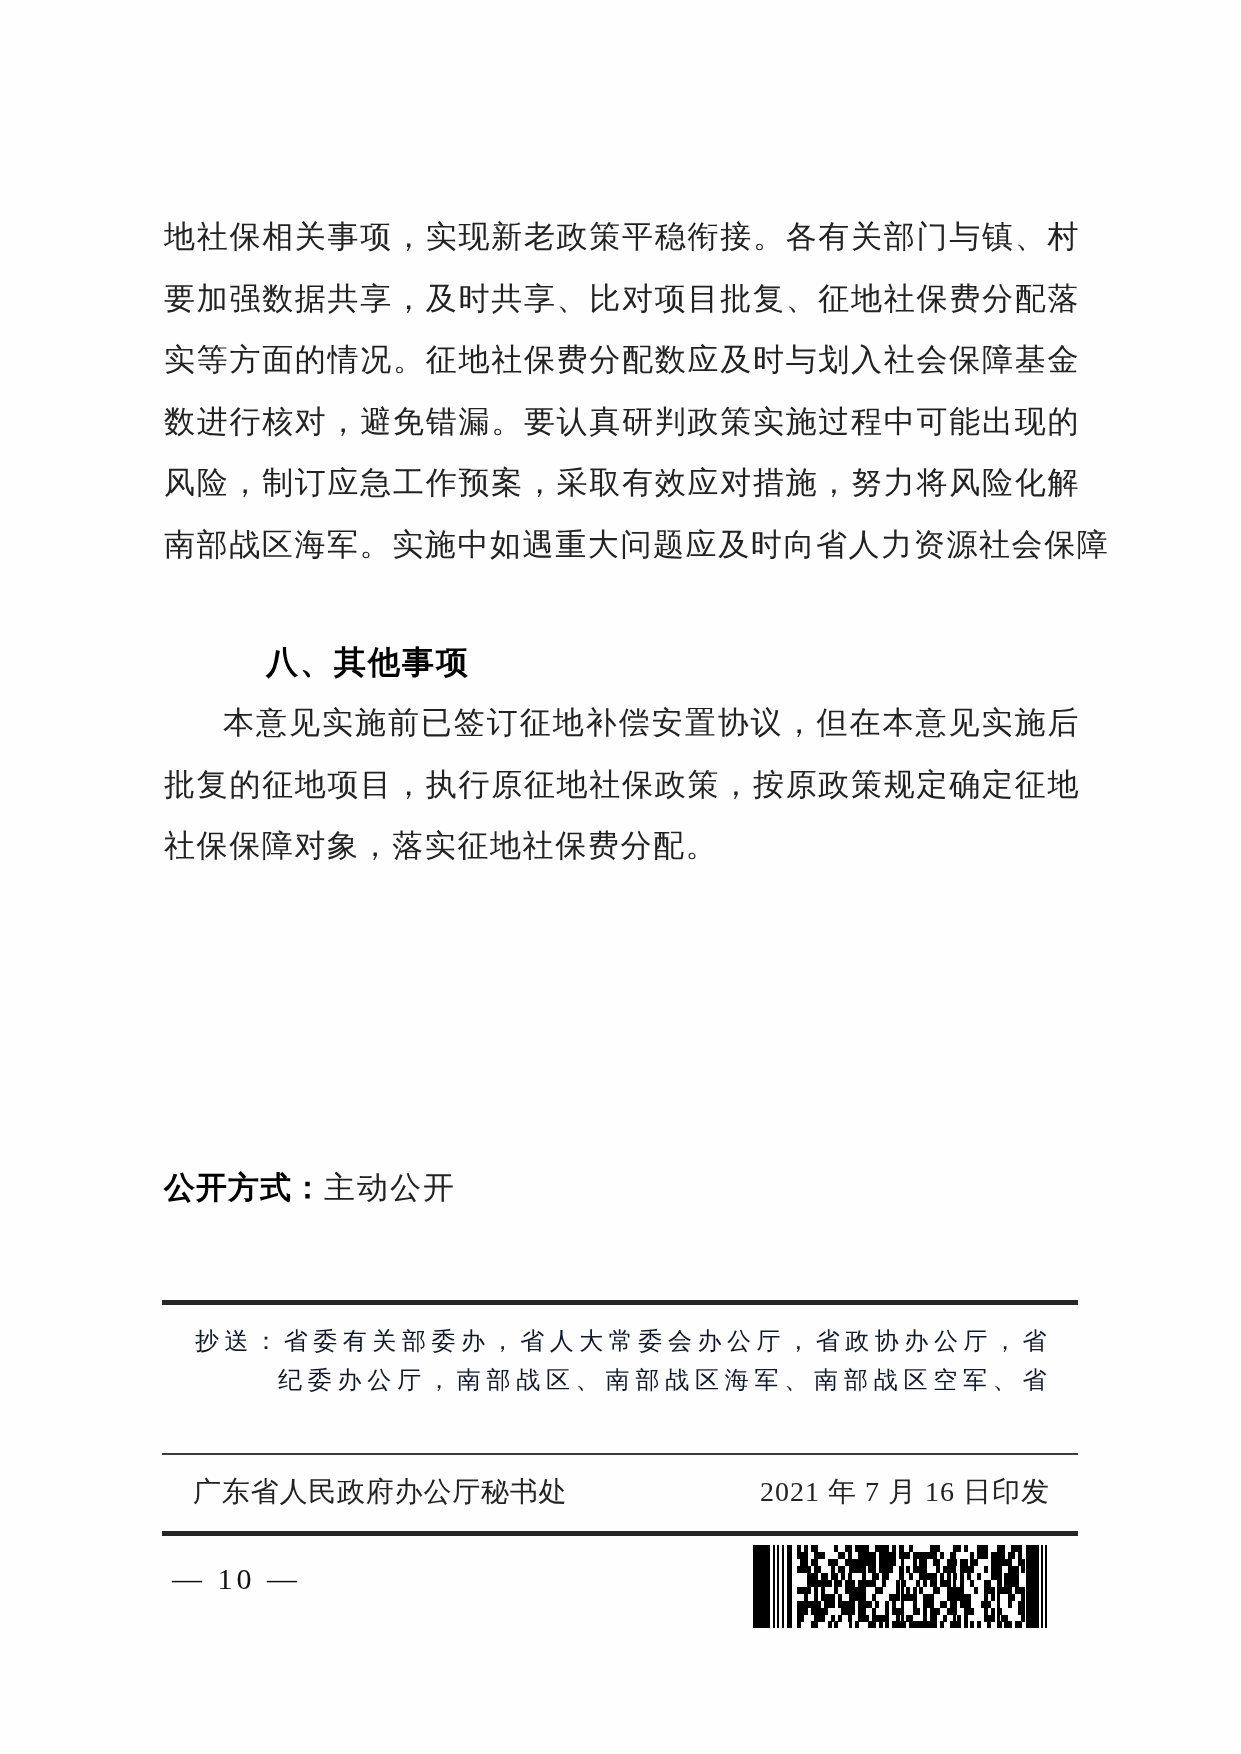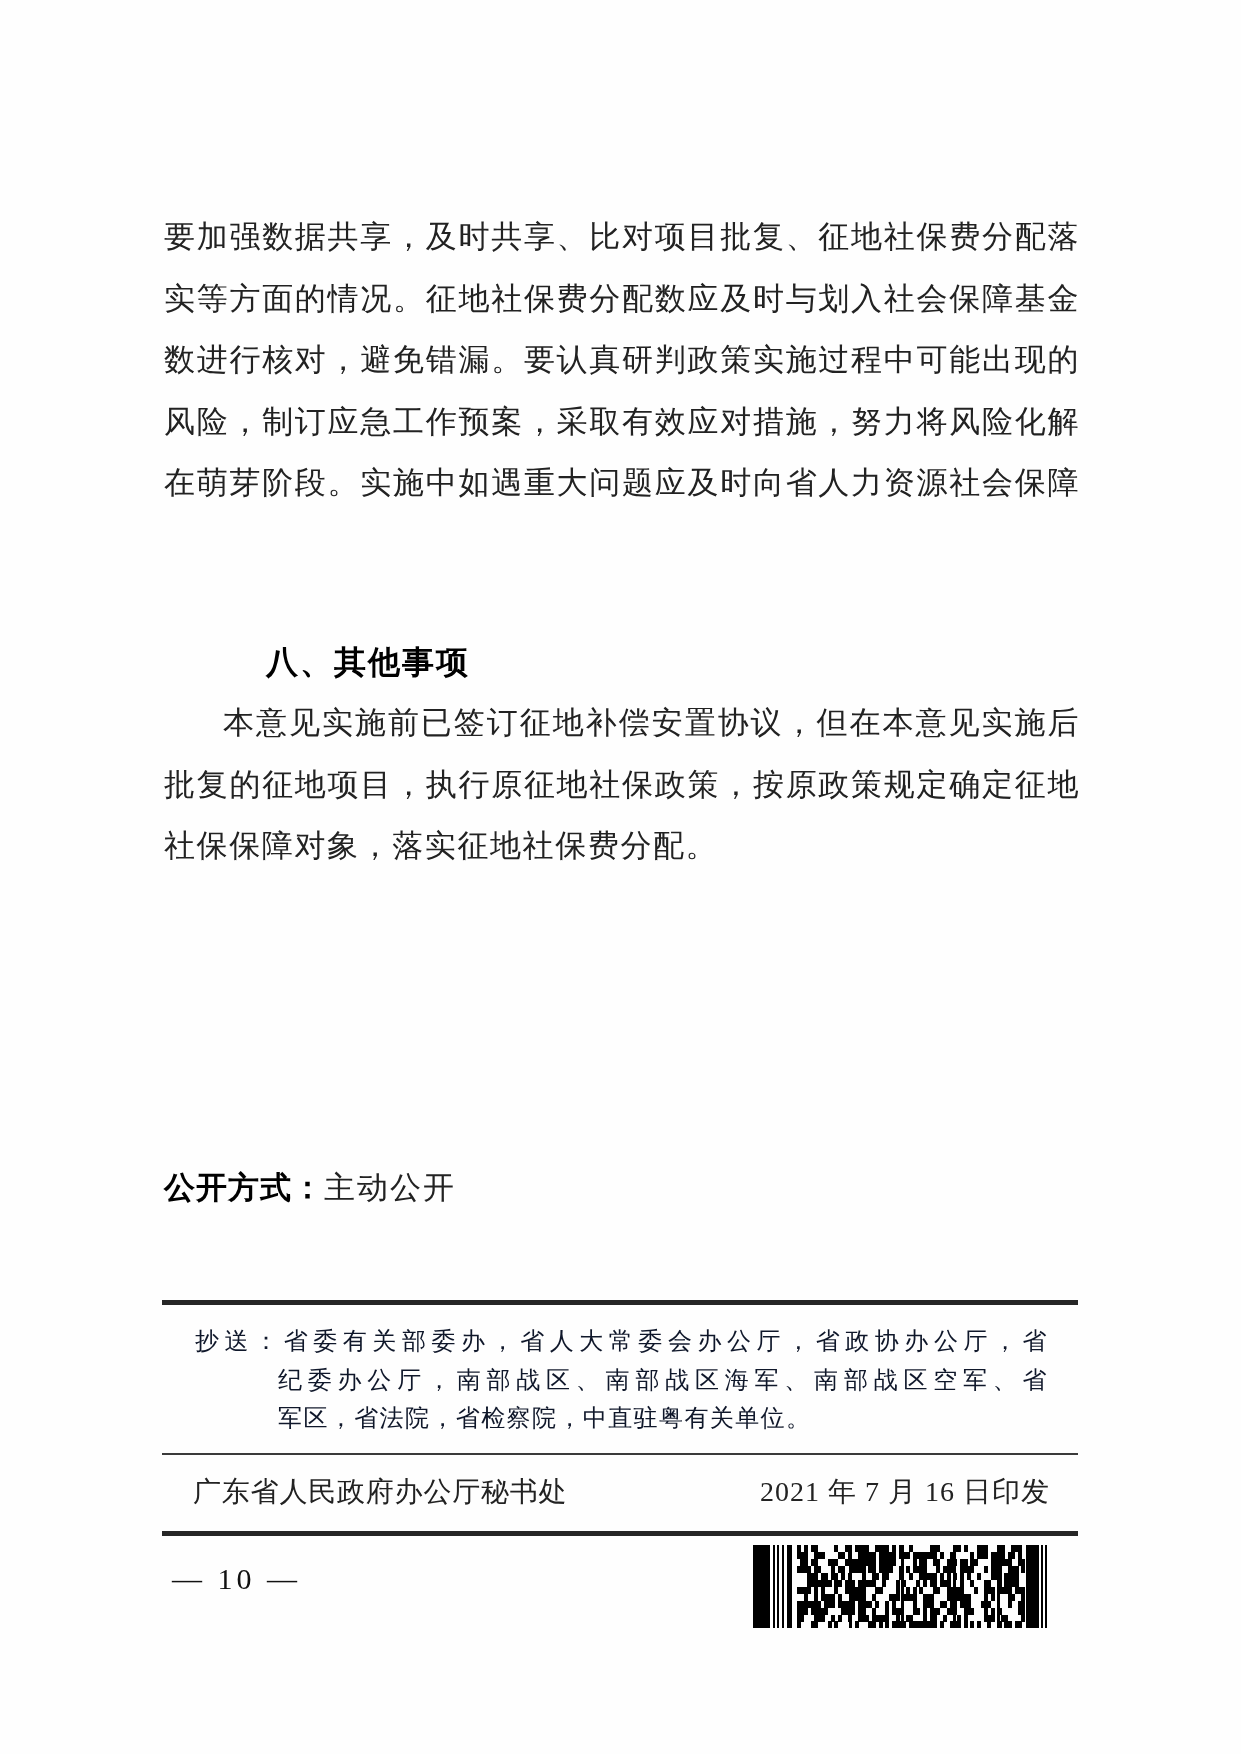--- a/index.html
+++ b/index.html
@@ -58,45 +58,45 @@
   .pagenum{font-size:30px;color:#111;letter-spacing:4px;white-space:nowrap;}
   
   .barcode{line-height:0;}
 </style>
 </head>
 <body>
 
 <div class="page">
 
   <div class="abs bodytext" style="left:164px;top:206px;width:916px;">
+    <div class="line">地社保相关事项，实现新老政策平稳衔接。各有关部门与镇、村</div>
     <div class="line">要加强数据共享，及时共享、比对项目批复、征地社保费分配落</div>
     <div class="line">实等方面的情况。征地社保费分配数应及时与划入社会保障基金</div>
     <div class="line">数进行核对，避免错漏。要认真研判政策实施过程中可能出现的</div>
     <div class="line">风险，制订应急工作预案，采取有效应对措施，努力将风险化解</div>
-    <div class="line">在萌芽阶段。实施中如遇重大问题应及时向省人力资源社会保障</div>
+    <div class="line">南部战区海军。实施中如遇重大问题应及时向省人力资源社会保障</div>
   </div>
 
   <div class="abs heading" style="left:223px;top:645px;margin-left:43px;">八、其他事项</div>
 
   <div class="abs bodytext" style="left:164px;top:692px;width:916px;">
     <div class="line indent2">本意见实施前已签订征地补偿安置协议，但在本意见实施后</div>
     <div class="line">批复的征地项目，执行原征地社保政策，按原政策规定确定征地</div>
     <div class="line natural">社保保障对象，落实征地社保费分配。</div>
   </div>
 
   <div class="abs disclosure" style="left:164px;top:1161px;margin-top:10px;">
     <span class="lbl">公开方式：</span><span class="val">主动公开</span>
   </div>
 
   <div class="abs rule" style="left:162px;top:1300px;width:916px;height:5px;"></div>
 
   <div class="abs ccblock" style="left:195px;top:1322px;width:853px;">
     <div class="ccline"><span>抄送：</span><span>省委有关部委办，省人大常委会办公厅，省政协办公厅，省</span></div>
     <div class="ccline hang">纪委办公厅，南部战区、南部战区海军、南部战区空军、省</div>
-    <div class="ccline hang natural">军区，省法院，省检察院，中直驻粤有关单位。</div>
   </div>
 
   <div class="abs rule thin" style="left:162px;top:1453px;width:916px;height:2px;"></div>
 
   <div class="abs issuerrow" style="left:164px;top:1474px;width:916px;">
     <span class="left">广东省人民政府办公厅秘书处</span>
     <span class="right">2021 年 7 月 16 日印发</span>
   </div>
 
   <div class="abs rule" style="left:162px;top:1531px;width:916px;height:5px;"></div>

